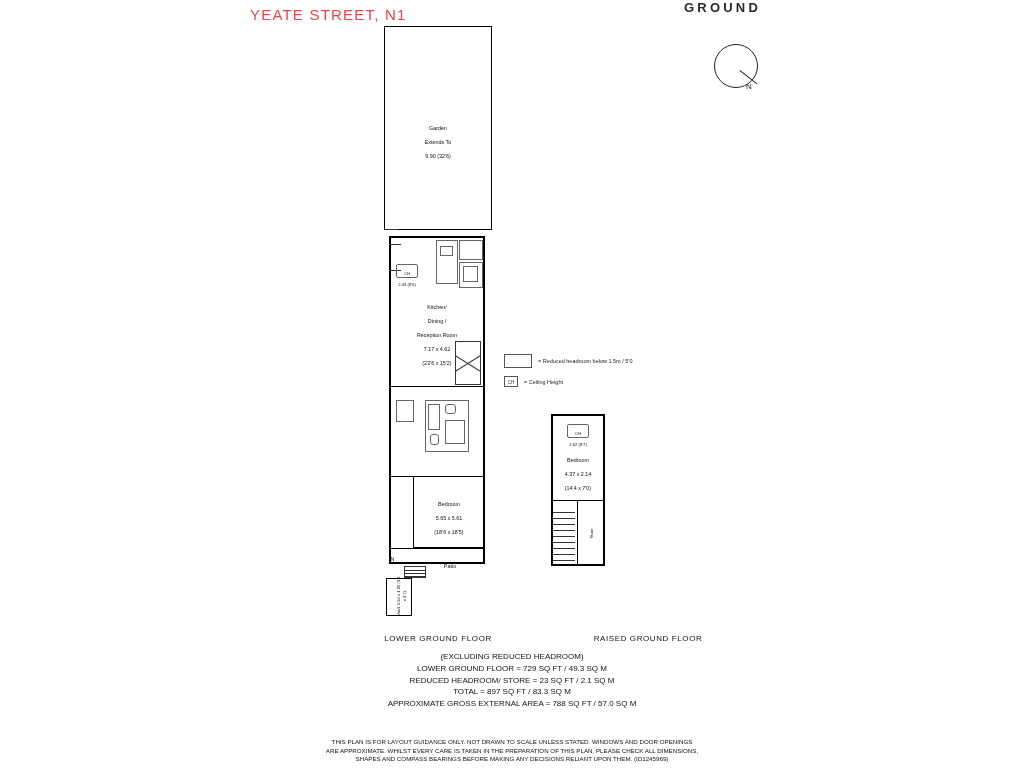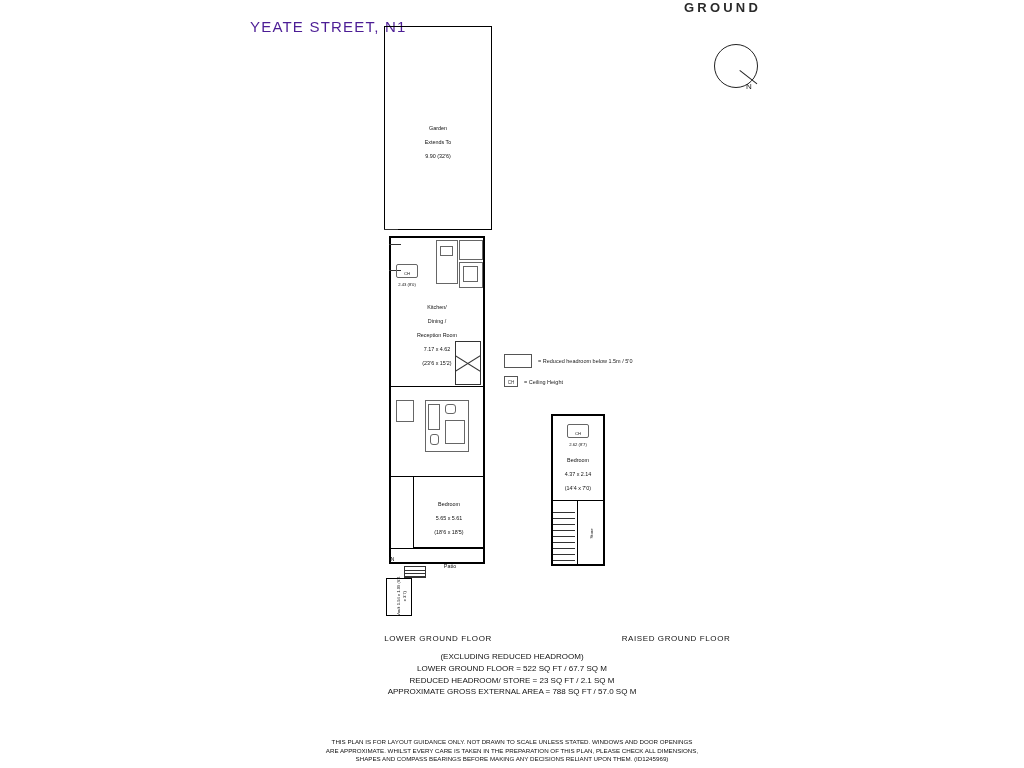--- a/index.html
+++ b/index.html
@@ -12,24 +12,24 @@
     height: 768px;
     position: relative;
     font-family: "Liberation Sans", sans-serif;
     color: #1a1a1a;
     overflow: hidden;
   }
   .abs { position: absolute; }
 
   
   #plan-title {
-    left: 250px; top: 18px;
+    left: 250px; top: 6px;
     font-size: 15px;
     letter-spacing: 1.2px;
-    color: #4c1d95;
+    color: #ef4444;
   }
   #brand-logo {
     left: 684px; top: 0px;
     font-size: 13px;
     letter-spacing: 3.2px;
     font-weight: bold;
     color: #2a2a2a;
   }
 
   
@@ -304,26 +304,27 @@
     <div id="key-swatch"></div>
     <div class="key-text">= Reduced headroom below 1.5m / 5'0</div>
   </div>
   <div class="key-row">
     <div id="key-swatch-2">CH</div>
     <div class="key-text">= Ceiling Height</div>
   </div>
 </div>
 
 <div class="floor-caption" style="left:348px; top:634px; width:180px;">LOWER GROUND FLOOR</div>
-<div class="floor-caption" style="left:488px; top:634px; width:320px;margin-left:28px;">RAISED GROUND FLOOR</div>
+<div class="floor-caption" style="left:488px; top:634px; width:320px;">RAISED GROUND FLOOR</div>
 
 <div class="abs" id="area-summary">
   <div>(EXCLUDING REDUCED HEADROOM)</div>
-  <div>LOWER GROUND FLOOR = 522 SQ FT / 67.7 SQ M</div>
+  <div>LOWER GROUND FLOOR = 729 SQ FT / 49.3 SQ M</div>
   <div>REDUCED HEADROOM/ STORE = 23 SQ FT / 2.1 SQ M</div>
+  <div>TOTAL = 897 SQ FT / 83.3 SQ M</div>
   <div>APPROXIMATE GROSS EXTERNAL AREA = 788 SQ FT / 57.0 SQ M</div>
 </div>
 
 <div class="abs" id="disclaimer">
   <div>THIS PLAN IS FOR LAYOUT GUIDANCE ONLY. NOT DRAWN TO SCALE UNLESS STATED. WINDOWS AND DOOR OPENINGS</div>
   <div>ARE APPROXIMATE. WHILST EVERY CARE IS TAKEN IN THE PREPARATION OF THIS PLAN, PLEASE CHECK ALL DIMENSIONS,</div>
   <div>SHAPES AND COMPASS BEARINGS BEFORE MAKING ANY DECISIONS RELIANT UPON THEM. (ID1245969)</div>
 </div>
 
 </body></html>

